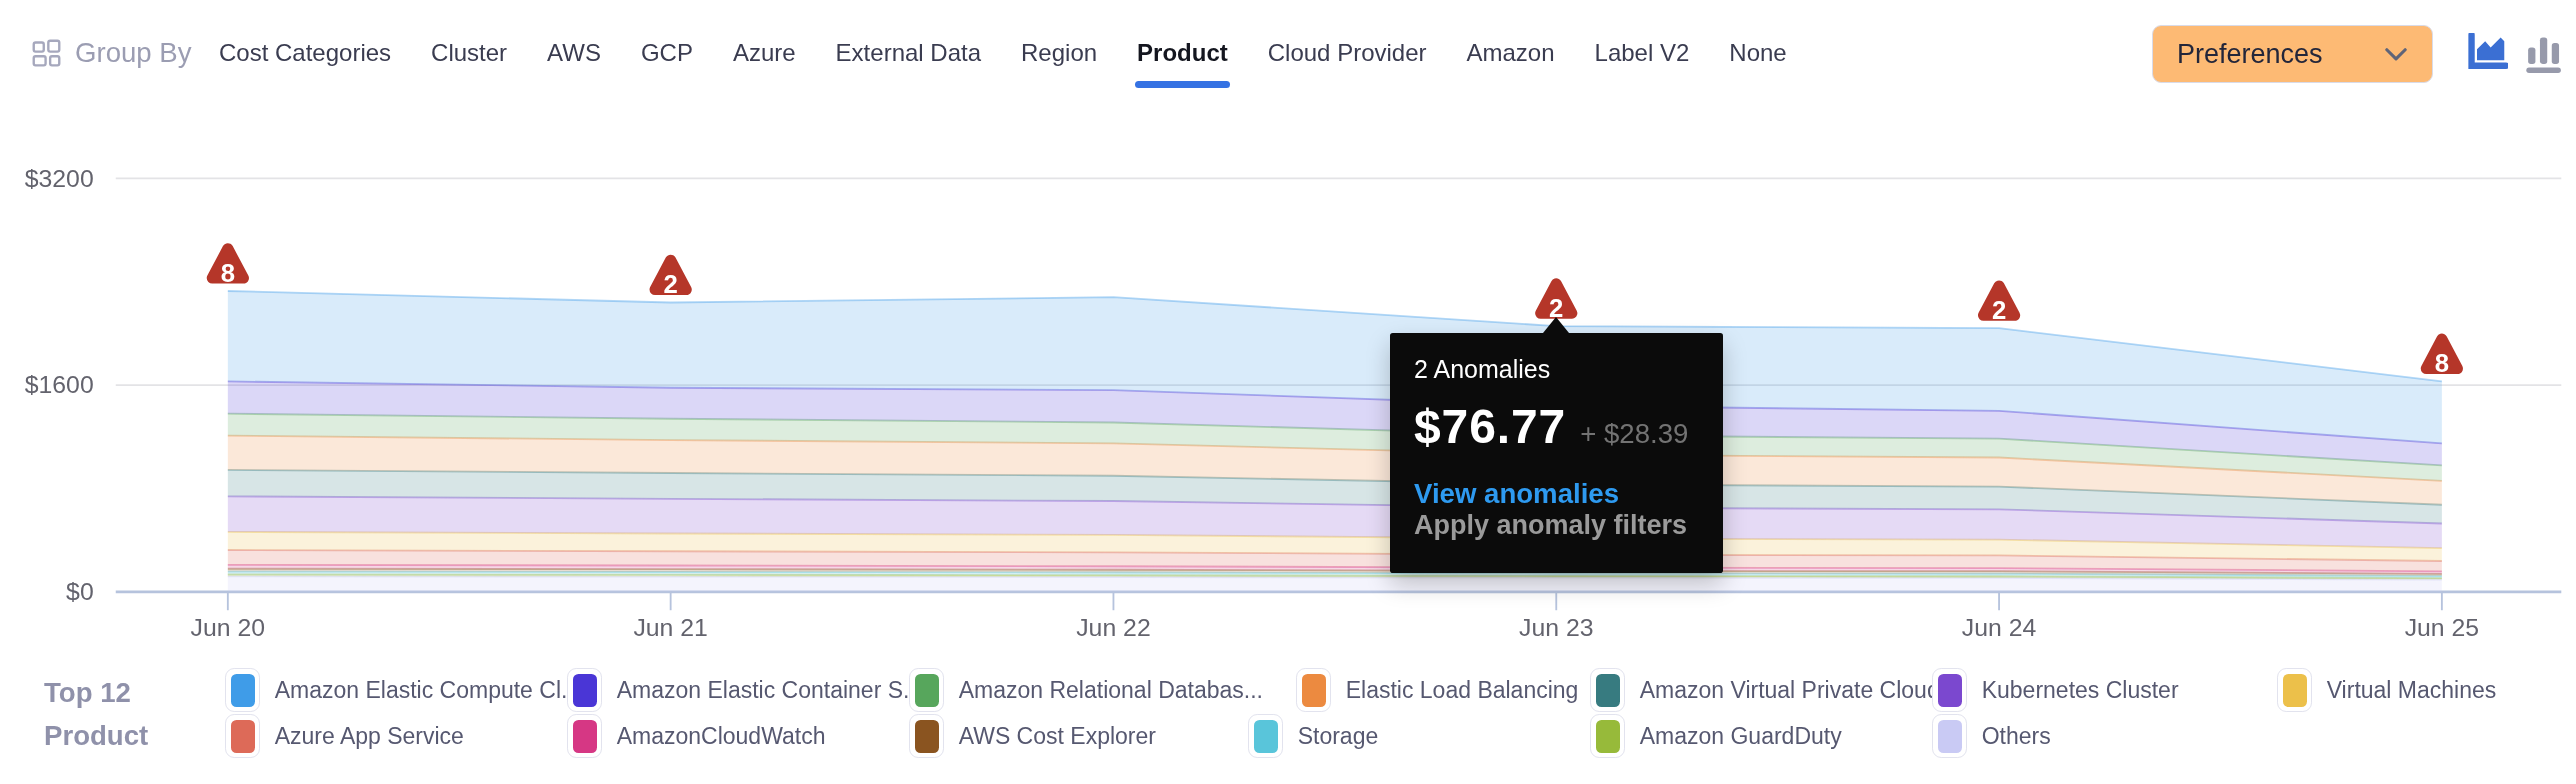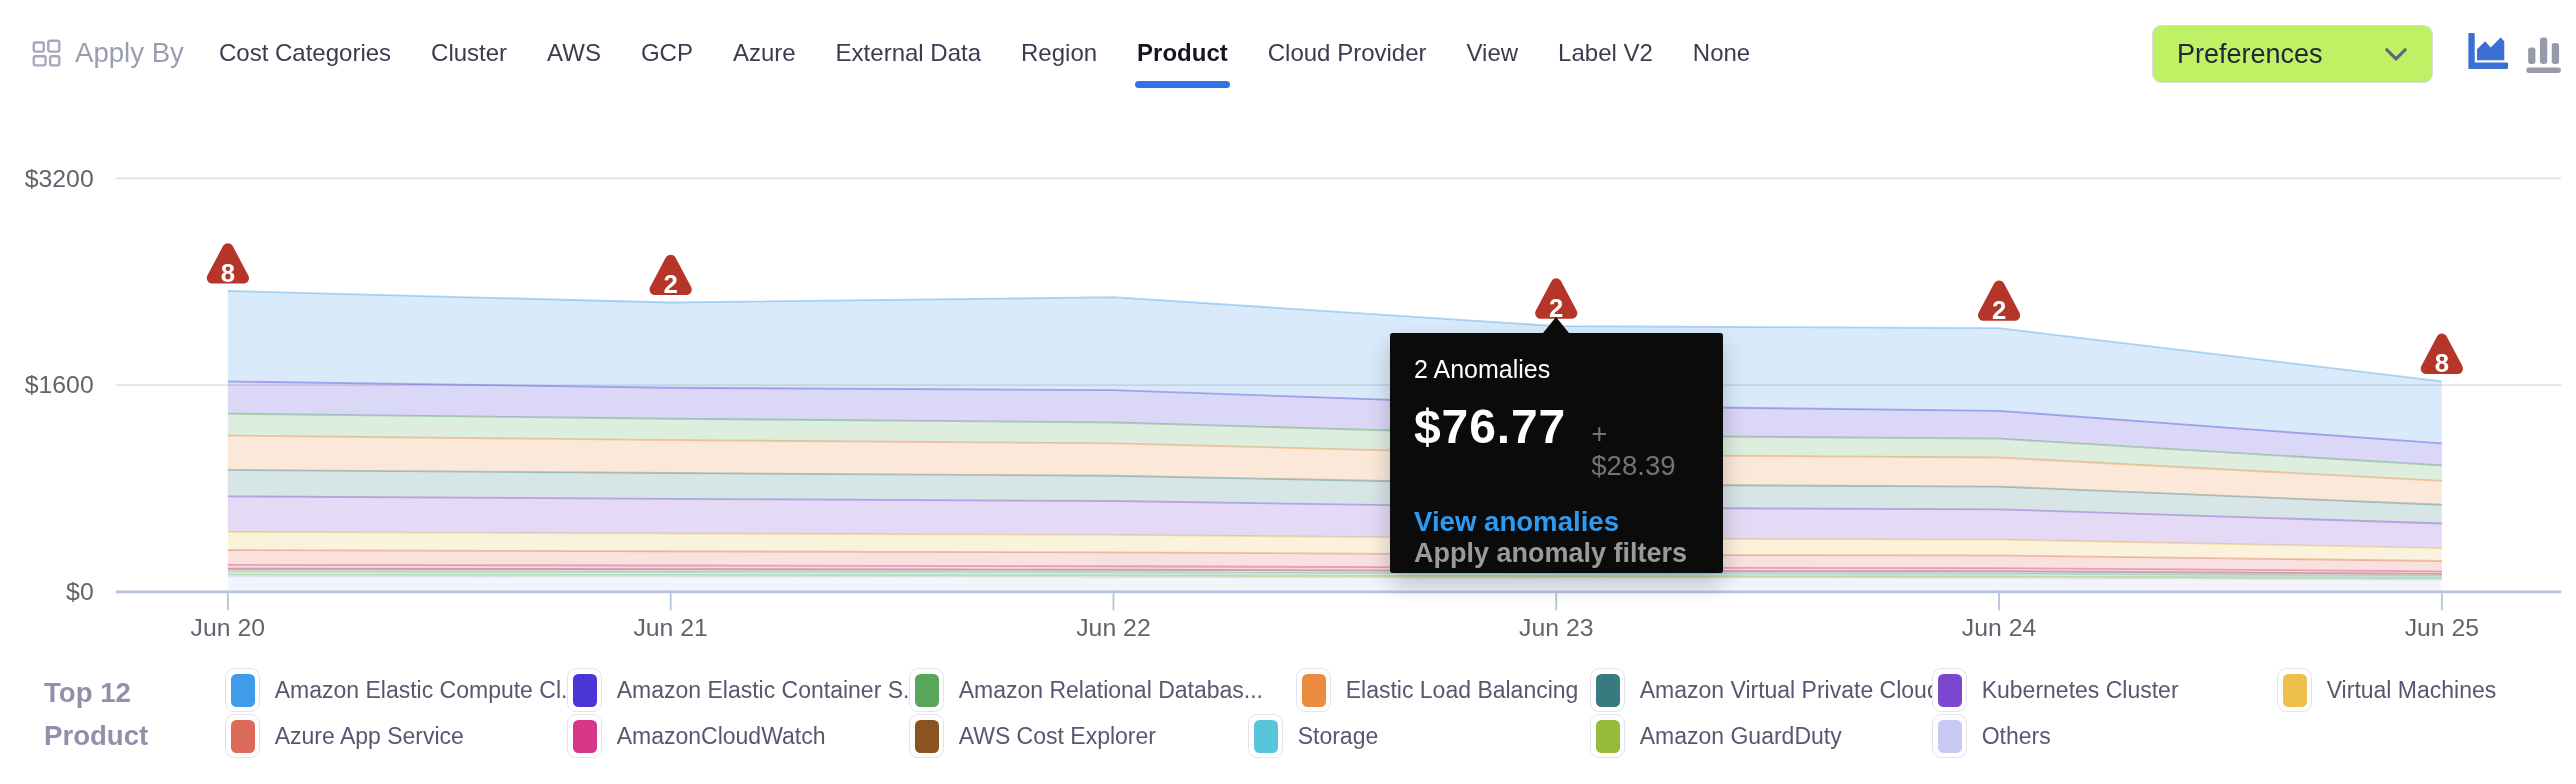--- a/index.html
+++ b/index.html
@@ -10,33 +10,33 @@
   }
 
   
   .header { position:absolute; left:0; top:0; width:2576px; height:106px; background:#fff; }
   .groupby { position:absolute; left:31px; top:0; height:106px; display:flex; align-items:center; gap:13px; }
   .groupby-label { font-size:27.6px; color:#9b9db2; font-weight:500; }
   .tabs { position:absolute; left:219px; top:0; height:106px; display:flex; align-items:center; gap:40px; }
   .tab { position:relative; height:106px; display:flex; align-items:center; font-size:24px; color:#3a3c50; font-weight:500; cursor:pointer; white-space:nowrap; }
   .tab.active { color:#14161f; font-weight:700; }
   .tab.active::after { content:""; position:absolute; left:-1.8px; right:-1.8px; bottom:18.4px; height:6.4px; border-radius:3.7px; background:#3572e3; }
-  .prefs { position:absolute; left:2152px; top:25px; width:281px; height:58px; background:#bef264; border:1.8px solid #d9dbe8; border-radius:9.2px; display:flex; align-items:center; justify-content:space-between; padding:0 24px; cursor:pointer; }
+  .prefs { position:absolute; left:2152px; top:25px; width:281px; height:58px; background:#fdba74; border:1.8px solid #d9dbe8; border-radius:9.2px; display:flex; align-items:center; justify-content:space-between; padding:0 24px; cursor:pointer; }
   .prefs-label { font-size:27px; color:#23263a; }
   .hdr-icons { position:absolute; left:2466px; top:33px; display:flex; gap:16.5px; align-items:center; }
 
   
   .chart-wrap { position:absolute; left:0; top:0; width:2576px; height:785px; }
   svg text { font-family:"Liberation Sans", sans-serif; }
 
   
   .tooltip { position:absolute; left:1390px; top:333px; width:333px; height:240px; background:#0b0b0b; color:#fff; border-radius:2.8px; padding:22px 24px; box-shadow:0 11px 24px rgba(0,0,0,.22); z-index:5; }
   .tooltip::before { content:""; position:absolute; top:-15.6px; left:50%; margin-left:-13.8px; border-left:13.8px solid transparent; border-right:13.8px solid transparent; border-bottom:16.5px solid #0b0b0b; }
   .tt-title { font-size:25px; font-weight:500; margin-bottom:14.7px; }
-  .tt-value-row { display:flex; align-items:baseline; gap:25px; margin-bottom:24px; }
+  .tt-value-row { display:flex; align-items:baseline; gap:14px; margin-bottom:24px; }
   .tt-value { font-size:48px; font-weight:700; letter-spacing:0.9px; }
   .tt-delta { font-size:27.6px; font-weight:500; color:#737373; }
   .tt-link { font-size:27.6px; font-weight:700; color:#2e9af0; cursor:pointer; }
   .tt-secondary { font-size:27px; font-weight:700; color:#9a9a9a; cursor:pointer; }
 
   
   .legend-title { position:absolute; left:44px; top:672px; font-size:27.6px; font-weight:700; color:#8f91aa; line-height:1.55; }
   .legend-area { position:absolute; left:0; top:643px; width:2576px; height:141px; }
   .legend-item { position:absolute; display:flex; align-items:center; gap:14.7px; height:44px; cursor:pointer; }
   .swatch-outer { width:35px; height:44px; border:1.8px solid #e2e3ee; border-radius:9.2px; background:#fff; display:flex; align-items:center; justify-content:center; flex:0 0 auto; }
@@ -116,33 +116,33 @@
 </div>
 
 <div class="header">
   <div class="groupby">
     <svg width="31" height="31" viewBox="0 0 34 34">
       <rect x="3" y="5" width="11" height="10" rx="2" fill="none" stroke="#a6a8bd" stroke-width="2.6"></rect>
       <rect x="19" y="3" width="12" height="12" rx="2" fill="none" stroke="#a6a8bd" stroke-width="2.6"></rect>
       <rect x="3" y="20" width="13" height="10" rx="2" fill="none" stroke="#a6a8bd" stroke-width="2.6"></rect>
       <rect x="21" y="20" width="10" height="10" rx="2" fill="none" stroke="#a6a8bd" stroke-width="2.6"></rect>
     </svg>
-    <span class="groupby-label">Apply By</span>
+    <span class="groupby-label">Group By</span>
   </div>
   <div class="tabs" id="tabs">
       <div class="tab">Cost Categories</div>
       <div class="tab">Cluster</div>
       <div class="tab">AWS</div>
       <div class="tab">GCP</div>
       <div class="tab">Azure</div>
       <div class="tab">External Data</div>
       <div class="tab">Region</div>
       <div class="tab active">Product</div>
       <div class="tab">Cloud Provider</div>
-      <div class="tab">View</div>
+      <div class="tab">Amazon</div>
       <div class="tab">Label V2</div>
       <div class="tab">None</div>
     </div>
   <div class="prefs">
     <span class="prefs-label">Preferences</span>
     <svg width="24" height="14.7" viewBox="0 0 26 16">
       <polyline points="3,3 13,13 23,3" fill="none" stroke="#5f6478" stroke-width="3.4" stroke-linecap="round" stroke-linejoin="round"></polyline>
     </svg>
   </div>
   <div class="hdr-icons">

